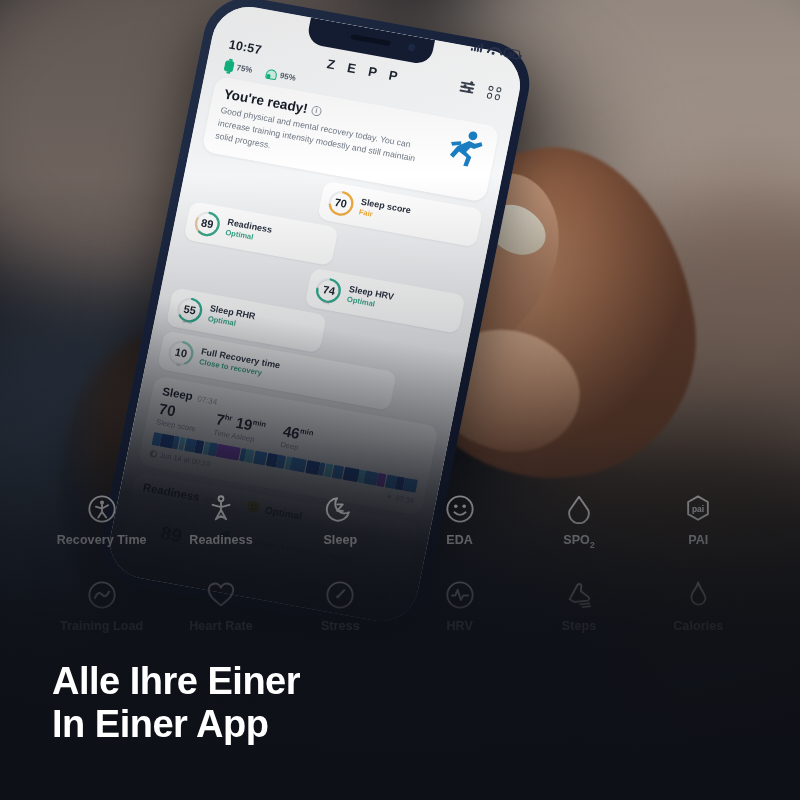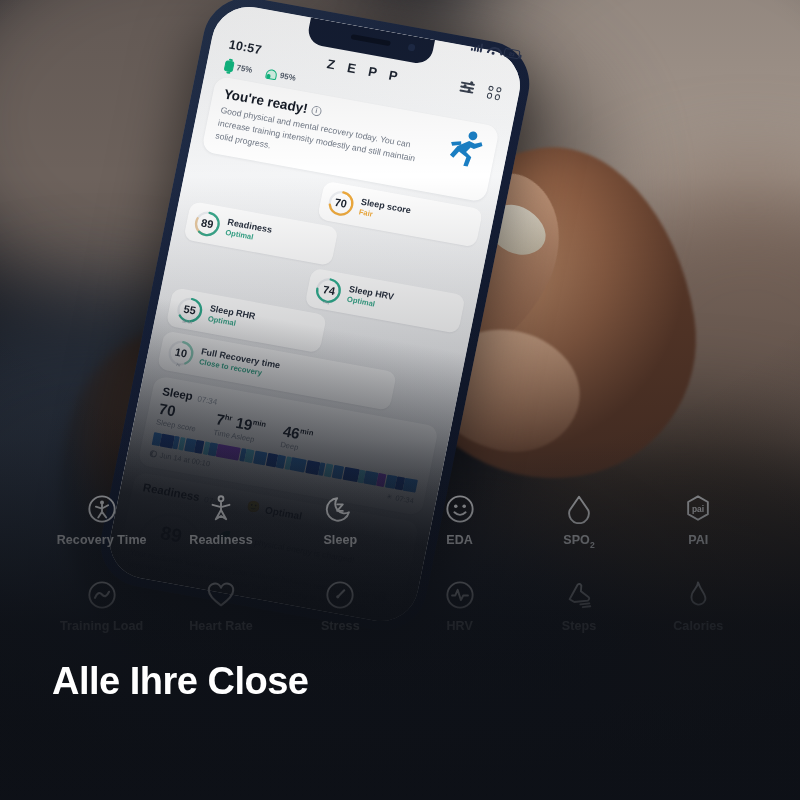--- a/index.html
+++ b/index.html
@@ -588,14 +588,15 @@
     <div class="fitem">
       <svg class="fic" viewBox="0 0 32 32">
         <path d="M16 2.5 C16 9 9 10.5 9 18.5 A7.6 7.6 0 0 0 23.6 21.5 C25.5 16 20 13.5 16 2.5 Z" fill="none" stroke="#fff" stroke-width="2" stroke-linejoin="round"></path>
       </svg>
       <span class="flab">Calories</span>
     </div>
   </div>
 </div>
 
 <div id="headline">
-  <div>Alle Ihre Close</div>
+  <div>Alle Ihre Einer</div>
+  <div>In Einer App</div>
 </div>
 
 </body></html>

